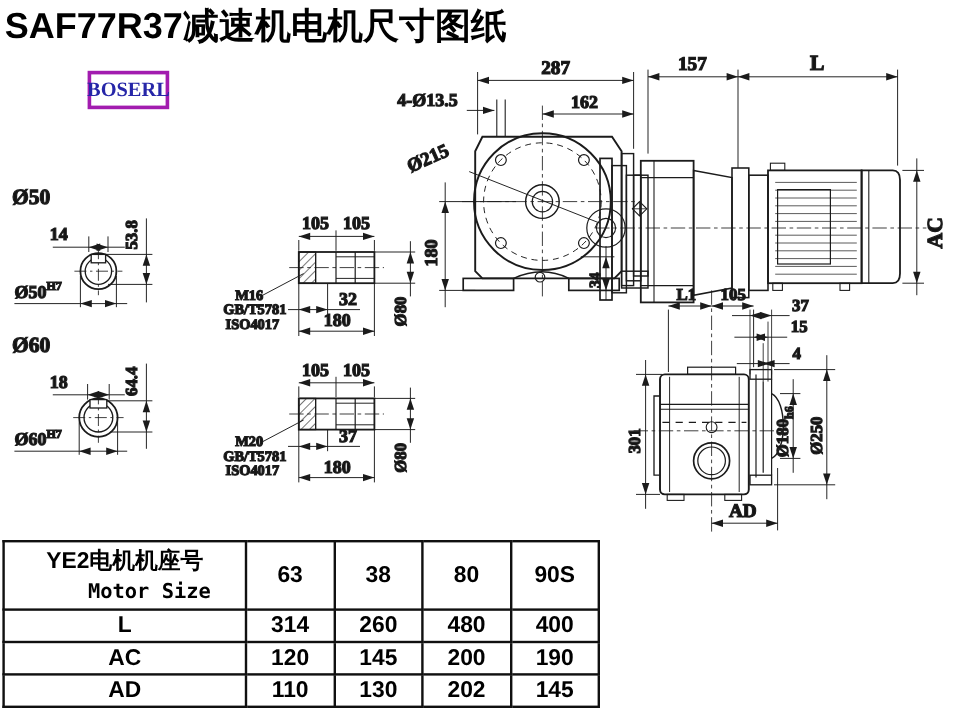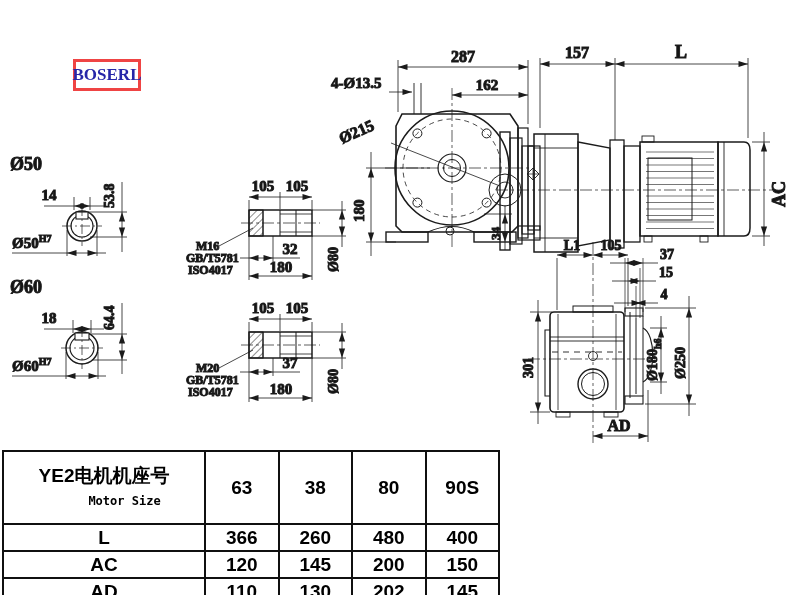--- a/index.html
+++ b/index.html
@@ -1,44 +1,45 @@
 <!DOCTYPE html>
 <html><head>
 <meta charset="utf-8">
 <style>
   html,body{margin:0;padding:0;background:#ffffff;}
   .page{position:relative;width:800px;height:595px;background:#fff;overflow:hidden;
         font-family:"Liberation Sans",sans-serif;color:#111;}
   .title{position:absolute;left:4px;top:2px;font-size:30px;font-weight:bold;
          letter-spacing:0px;color:#000;white-space:nowrap;}
   .logo{position:absolute;left:73px;top:59px;width:62px;height:26px;
-        border:3px solid #ef4444;display:flex;align-items:center;justify-content:center;
+        border:3px solid #a21caf;display:flex;align-items:center;justify-content:center;
         font-family:"Liberation Serif",serif;font-weight:bold;font-size:17px;color:#2626a8;}
   svg text{font-family:"Liberation Serif",serif;font-weight:bold;fill:#141414;}
   .d{font-size:15px;}
   .d13{font-size:13px;}
   .d14{font-size:14px;}
   .d16{font-size:16px;}
   .d18{font-size:18px;}
   .lbl{font-size:12px;font-weight:bold;}
   .mtable{position:absolute;left:2px;top:450px;width:498px;border-collapse:collapse;
           table-layout:fixed;text-align:center;color:#000;}
   .mtable td{border:2px solid #101010;padding:0;font-size:19px;font-weight:bold;
              font-family:"Liberation Sans",sans-serif;vertical-align:middle;}
   .mtable tr{height:27px;}
-  .mtable tr.hrow{height:73px;}
+  .mtable tr.hrow{height:57px;}
   .hcn{font-size:19px;font-weight:bold;line-height:26px;}
-  .hen{font-family:"DejaVu Sans Mono",monospace;font-size:12px;font-weight:bold;line-height:24px;margin-left:41px;}
+  .hen{font-family:"DejaVu Sans Mono",monospace;font-size:17px;font-weight:bold;line-height:24px;margin-left:41px;}
   .c0{width:200px;}
 </style>
 </head>
 <body>
 
 <div class="page">
 
+  <div class="title">SAF77R37减速机电机尺寸图纸</div>
   <div class="logo">
     <span>BOSERL</span>
   </div>
 
   <svg width="800" height="450" viewBox="0 0 800 450" style="position:absolute;left:0;top:0;">
     <defs>
       <marker id="ar" markerWidth="11" markerHeight="8" refX="10" refY="4" orient="auto-start-reverse" markerUnits="userSpaceOnUse">
         <path d="M0.5,0.9 L10,4 L0.5,7.1 Z" fill="#1b1b1b"></path>
       </marker>
       <pattern id="hat" width="5" height="5" patternUnits="userSpaceOnUse" patternTransform="rotate(45)">
@@ -360,31 +361,31 @@
         <div class="hcn">YE2电机机座号</div>
         <div class="hen">Motor Size</div>
       </td>
       <td>63</td>
       <td>38</td>
       <td>80</td>
       <td>90S</td>
     </tr>
     <tr>
       <td class="c0">L</td>
-      <td>366</td>
+      <td>314</td>
       <td>260</td>
       <td>480</td>
       <td>400</td>
     </tr>
     <tr>
       <td class="c0">AC</td>
       <td>120</td>
       <td>145</td>
       <td>200</td>
-      <td>150</td>
+      <td>190</td>
     </tr>
     <tr>
       <td class="c0">AD</td>
       <td>110</td>
       <td>130</td>
       <td>202</td>
       <td>145</td>
     </tr>
   </tbody>
     </table>

